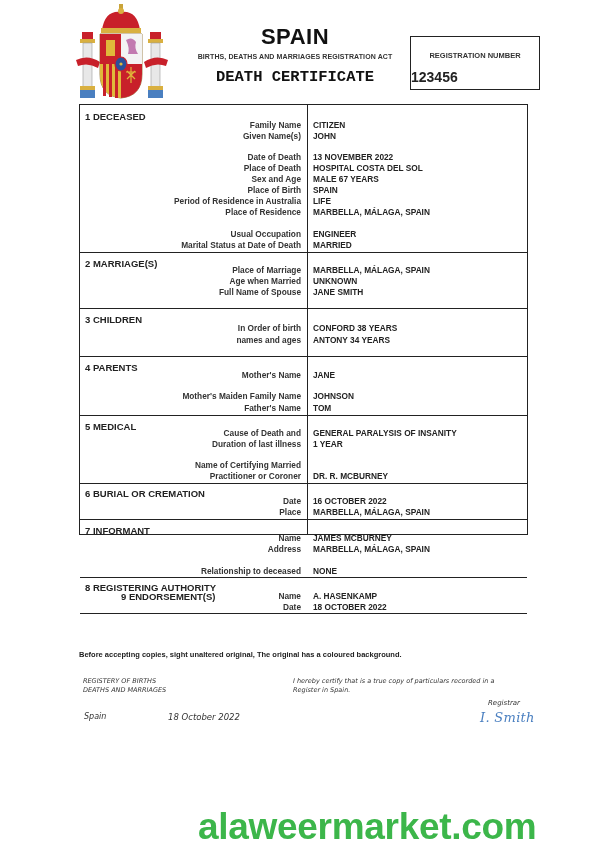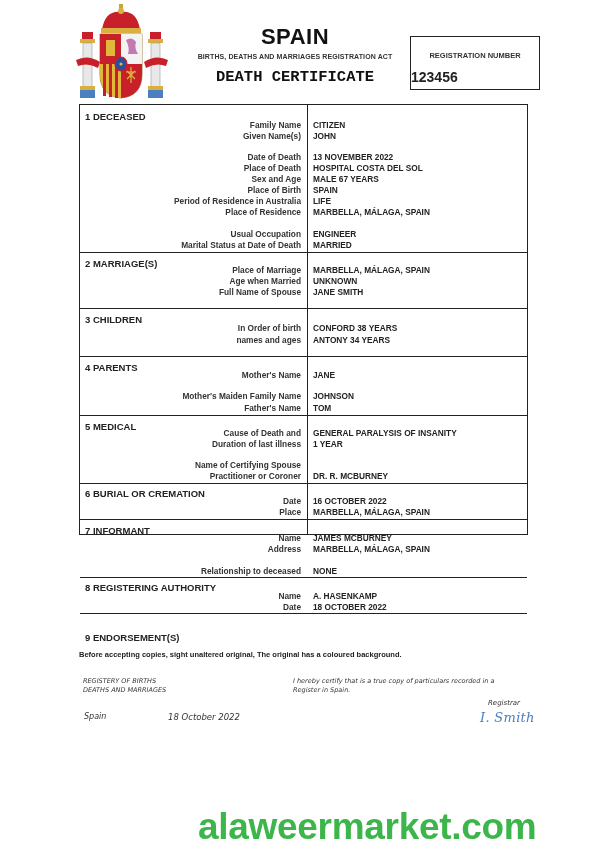--- a/index.html
+++ b/index.html
@@ -191,21 +191,21 @@
     <div class="sec-title">5 MEDICAL</div>
     <div class="row" style="top:13px;">
         <span class="lbl">Cause of Death and</span>
         <span class="val">GENERAL PARALYSIS OF INSANITY</span>
       </div>
     <div class="row" style="top:24px;">
         <span class="lbl">Duration of last illness</span>
         <span class="val">1 YEAR</span>
       </div>
     <div class="row" style="top:45px;">
-        <span class="lbl">Name of Certifying Spouse</span>
+        <span class="lbl">Name of Certifying Married</span>
         <span class="val"></span>
       </div>
     <div class="row" style="top:56px;">
         <span class="lbl">Practitioner or Coroner</span>
         <span class="val">DR. R. MCBURNEY</span>
       </div>
   </div>
 
   <div class="section" style="top:378px;height:36px;">
     <div class="sec-title" style="top:5px;">6 BURIAL OR CREMATION</div>
@@ -240,21 +240,21 @@
     <div class="row" style="top:14px;">
         <span class="lbl">Name</span>
         <span class="val">A. HASENKAMP</span>
       </div>
     <div class="row" style="top:25px;">
         <span class="lbl">Date</span>
         <span class="val">18 OCTOBER 2022</span>
       </div>
   </div>
 
-  <div class="section last" style="top:521px;height:24px;">
+  <div class="section last" style="top:480px;height:24px;margin-left:36px;">
     <div class="sec-title" style="top:6px;">9 ENDORSEMENT(S)</div>
   </div>
 </div>
 
 <div id="notice">Before accepting copies, sight unaltered original, The original has a coloured background.</div>
 <div id="registry1" class="ital">REGISTERY OF BIRTHS</div>
 <div id="registry2" class="ital">DEATHS AND MARRIAGES</div>
 <div id="certify1" class="ital">I hereby certify that is a true copy of particulars recorded in a</div>
 <div id="certify2" class="ital">Register in Spain.</div>
 <div id="registrar" class="ital">Registrar</div>

